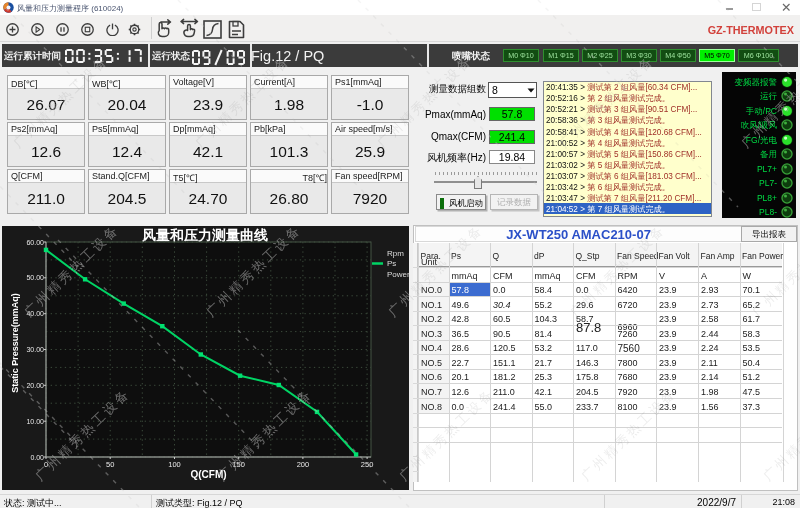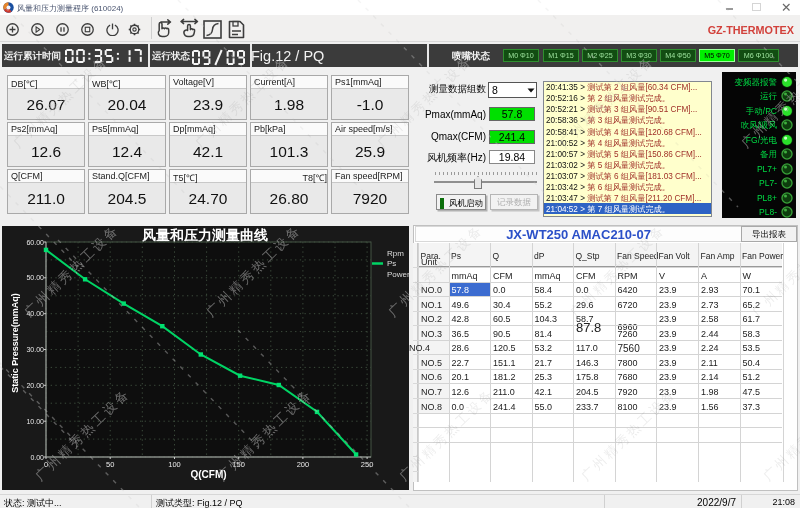--- a/index.html
+++ b/index.html
@@ -451,21 +451,21 @@
 <div class="abs" style="left:534.5px;top:285.1px;font-size:9px;color:#222;">58.4</div>
 <div class="abs" style="left:576px;top:285.1px;font-size:9px;color:#222;">0.0</div>
 <div class="abs" style="left:617.5px;top:285.1px;font-size:9px;color:#222;">6420</div>
 <div class="abs" style="left:659px;top:285.1px;font-size:9px;color:#222;">23.9</div>
 <div class="abs" style="left:701px;top:285.1px;font-size:9px;color:#222;">2.93</div>
 <div class="abs" style="left:742.5px;top:285.1px;font-size:9px;color:#222;">70.1</div>
 <div class="abs" style="left:413px;top:296.1px;width:369px;height:1px;background:#d4d4d4;"></div>
 <div class="abs" style="left:419px;top:297.1px;width:29.5px;height:13.6px;background:#f4f4f4;"></div>
 <div class="abs" style="left:421px;top:299.6px;font-size:9px;color:#222;">NO.1</div>
 <div class="abs" style="left:451.5px;top:299.6px;font-size:9px;color:#222;">49.6</div>
-<div class="abs" style="left:493px;top:299.6px;font-size:9px;color:#222;">30.4</div>
+<div class="abs" style="left:493px;top:299.6px;font-size:9px;color:#222;font-style:italic;">30.4</div>
 <div class="abs" style="left:534.5px;top:299.6px;font-size:9px;color:#222;">55.2</div>
 <div class="abs" style="left:576px;top:299.6px;font-size:9px;color:#222;">29.6</div>
 <div class="abs" style="left:617.5px;top:299.6px;font-size:9px;color:#222;">6720</div>
 <div class="abs" style="left:659px;top:299.6px;font-size:9px;color:#222;">23.9</div>
 <div class="abs" style="left:701px;top:299.6px;font-size:9px;color:#222;">2.73</div>
 <div class="abs" style="left:742.5px;top:299.6px;font-size:9px;color:#222;">65.2</div>
 <div class="abs" style="left:413px;top:310.7px;width:369px;height:1px;background:#d4d4d4;"></div>
 <div class="abs" style="left:419px;top:311.7px;width:29.5px;height:13.6px;background:#f4f4f4;"></div>
 <div class="abs" style="left:421px;top:314.2px;font-size:9px;color:#222;">NO.2</div>
 <div class="abs" style="left:451.5px;top:314.2px;font-size:9px;color:#222;">42.8</div>
@@ -482,21 +482,21 @@
 <div class="abs" style="left:451.5px;top:328.7px;font-size:9px;color:#222;">36.5</div>
 <div class="abs" style="left:493px;top:328.7px;font-size:9px;color:#222;">90.5</div>
 <div class="abs" style="left:534.5px;top:328.7px;font-size:9px;color:#222;">81.4</div>
 <div class="abs" style="left:576px;top:320px;font-size:13px;color:#222;">87.8</div>
 <div class="abs" style="left:617.5px;top:328.7px;font-size:9px;color:#222;">7260</div>
 <div class="abs" style="left:659px;top:328.7px;font-size:9px;color:#222;">23.9</div>
 <div class="abs" style="left:701px;top:328.7px;font-size:9px;color:#222;">2.44</div>
 <div class="abs" style="left:742.5px;top:328.7px;font-size:9px;color:#222;">58.3</div>
 <div class="abs" style="left:413px;top:339.8px;width:369px;height:1px;background:#d4d4d4;"></div>
 <div class="abs" style="left:419px;top:340.8px;width:29.5px;height:13.6px;background:#f4f4f4;"></div>
-<div class="abs" style="left:409px;top:343.3px;font-size:9px;color:#222;">NO.4</div>
+<div class="abs" style="left:421px;top:343.3px;font-size:9px;color:#222;">NO.4</div>
 <div class="abs" style="left:451.5px;top:343.3px;font-size:9px;color:#222;">28.6</div>
 <div class="abs" style="left:493px;top:343.3px;font-size:9px;color:#222;">120.5</div>
 <div class="abs" style="left:534.5px;top:343.3px;font-size:9px;color:#222;">53.2</div>
 <div class="abs" style="left:576px;top:343.3px;font-size:9px;color:#222;">117.0</div>
 <div class="abs" style="left:617.5px;top:343.3px;font-size:10px;color:#222;">7560</div>
 <div class="abs" style="left:659px;top:343.3px;font-size:9px;color:#222;">23.9</div>
 <div class="abs" style="left:701px;top:343.3px;font-size:9px;color:#222;">2.24</div>
 <div class="abs" style="left:742.5px;top:343.3px;font-size:9px;color:#222;">53.5</div>
 <div class="abs" style="left:413px;top:354.3px;width:369px;height:1px;background:#d4d4d4;"></div>
 <div class="abs" style="left:419px;top:355.3px;width:29.5px;height:13.6px;background:#f4f4f4;"></div>

